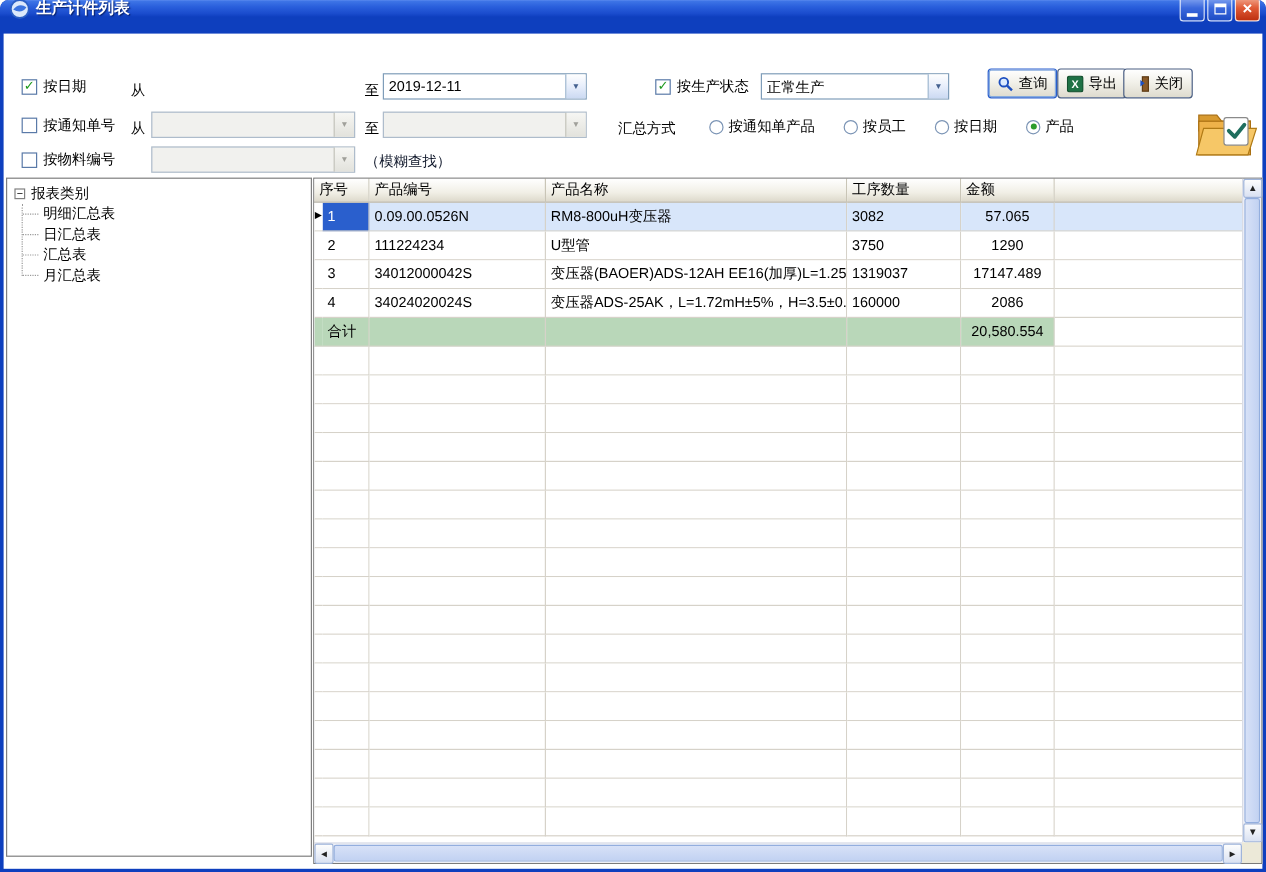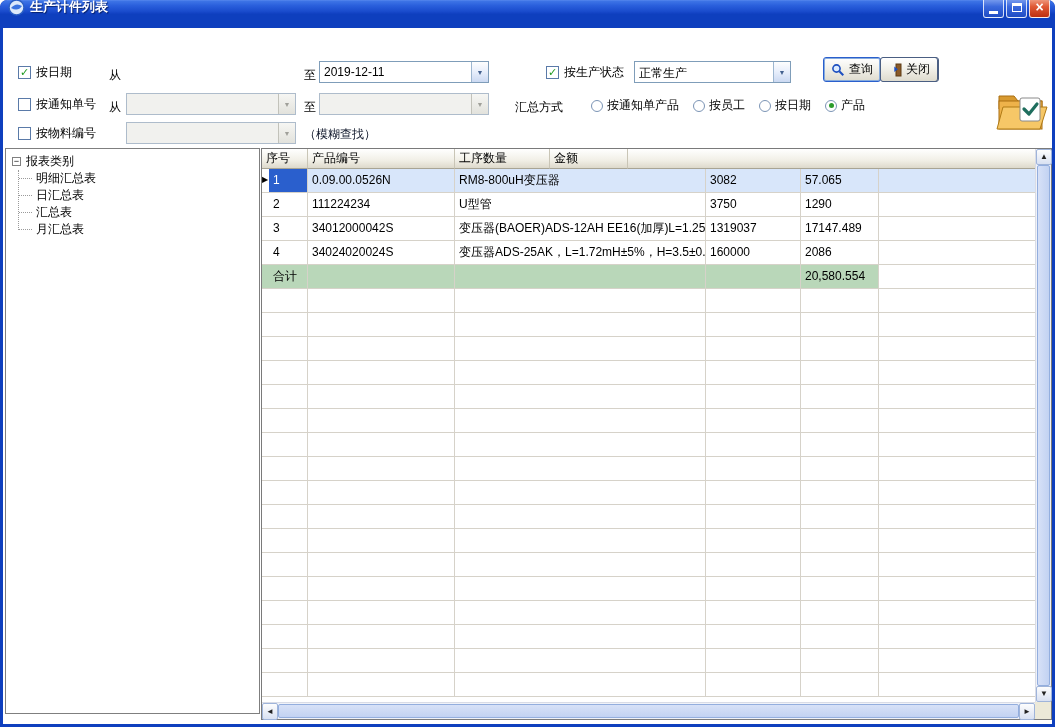--- a/index.html
+++ b/index.html
@@ -30,21 +30,21 @@
   .cb{position:absolute;display:flex;align-items:center;gap:5px;white-space:nowrap;}
   .cb .box{width:13px;height:13px;border:1px solid #5a7aa8;background:#fff;flex:none;
     display:flex;align-items:center;justify-content:center;font-size:11px;font-weight:bold;color:#1f9a1f;line-height:1;}
   .combo{position:absolute;height:22px;border:1px solid #7f9db9;background:#fff;display:flex;align-items:stretch;}
   .combo .val{flex:1;padding:3px 4px 0 4px;white-space:nowrap;overflow:hidden;}
   .combo .cbtn{width:17px;border-left:1px solid #9db6d0;background:linear-gradient(#fefefe,#e7eefb 50%,#cbd9f2);
     display:flex;align-items:center;justify-content:center;font-size:7px;color:#44618f;}
   .combo.disabled{background:#f1f1ee;border-color:#aebccb;}
   .combo.disabled .cbtn{background:linear-gradient(#f6f6f3,#e2e2dc);color:#a0a09a;border-left-color:#c2c2ba;}
   .hint{color:#0f172a;}
-  .radiogrp{position:absolute;display:flex;align-items:center;gap:14px;white-space:nowrap;}
+  .radiogrp{position:absolute;display:flex;align-items:center;gap:24px;white-space:nowrap;}
   .radio{display:flex;align-items:center;gap:4px;}
   .radio .circ{width:12px;height:12px;border:1px solid #7b94b5;border-radius:50%;background:#fff;
     display:flex;align-items:center;justify-content:center;flex:none;}
   .radio .dot{width:5px;height:5px;border-radius:50%;background:#2c9c2c;}
   .xpbtn{position:absolute;height:25px;border:1px solid #4a5e82;border-radius:3px;
     background:linear-gradient(#ffffff,#f2f1ea 45%,#dedbce);display:flex;align-items:center;justify-content:center;
     gap:4px;padding:0 7px;white-space:nowrap;}
   .xpbtn.default{box-shadow:inset 0 0 0 1px #86abdd;border-color:#2a5fcd;}
   .bicon{width:14px;height:14px;flex:none;}
   .folder-ic{position:absolute;}
@@ -64,21 +64,21 @@
     border-right:1px solid #c9c5b6;border-bottom:1px solid #aca violet;border-bottom:1px solid #a8a494;white-space:nowrap;overflow:hidden;}
   .tbody{position:absolute;left:0;top:20px;right:16px;bottom:17px;overflow:hidden;background:#fff;}
   .trow{display:flex;height:24px;position:relative;}
   .cell{height:24px;line-height:23px;padding:0 4px;border-right:1px solid #d6d2c9;border-bottom:1px solid #d6d2c9;
     white-space:nowrap;overflow:hidden;background:#fff;}
   .c-mark{width:7px;padding:0;border-right:none;font-size:8px;line-height:22px;color:#000;}
   .c-seq{width:39px;}
   .c-code{width:147px;}
   .c-name{width:251px;}
   .c-qty{width:95px;}
-  .c-amt{width:78px;}
+  .c-amt{width:78px;text-align:center;}
   .c-fill{flex:1;border-right:none;}
   .cw-seqh{width:46px;}
   .cw-codeh{width:147px;}
   .cw-nameh{width:251px;}
   .cw-qtyh{width:95px;}
   .cw-amth{width:78px;}
   .cw-fillh{flex:1;border-right:none;}
   .trow.selected .c-code,.trow.selected .c-name,.trow.selected .c-qty,.trow.selected .c-amt,.trow.selected .c-fill{background:#d8e6fa;}
   .trow.selected .c-seq{background:#2a5fcd;color:#fff;}
   .trow.total .c-mark,.trow.total .c-seq,.trow.total .c-code,.trow.total .c-name,.trow.total .c-qty,.trow.total .c-amt{background:#b9d7b9;}
@@ -149,21 +149,21 @@
       </svg>
       <span>查询</span>
     </div>
     <div class="xpbtn" style="left:878px;top:29px;">
       <svg class="bicon" viewBox="0 0 14 14">
         <rect x="0.5" y="0.5" width="13" height="13" rx="2" fill="#1f7145" stroke="#14502f"></rect>
         <text x="7" y="10.5" font-size="9" font-weight="bold" fill="#fff" text-anchor="middle">X</text>
       </svg>
       <span>导出</span>
     </div>
-    <div class="xpbtn" style="left:877px;top:29px;">
+    <div class="xpbtn" style="left:933px;top:29px;">
       <svg class="bicon" viewBox="0 0 14 14">
         <rect x="8" y="1" width="5" height="12" fill="#8a5a28" stroke="#5d3b15"></rect>
         <path d="M1 7 h6 v-3 l4 3 -4 3 v-3z" fill="#1d4fc0" transform="translate(0,0) scale(0.9)"></path>
       </svg>
       <span>关闭</span>
     </div>
 
     <div class="cb" style="left:15px;top:68px;">
       <span class="box"></span>
       <span>按通知单号</span>
@@ -239,20 +239,21 @@
       <div class="tree-item">
         <span class="stub"></span>
         <span>月汇总表</span>
       </div>
     </div>
 
     <div class="grid-panel">
       <div class="thead">
         <div class="th cw-seqh">序号</div>
         <div class="th cw-codeh">产品编号</div>
+        <div class="th cw-nameh">产品名称</div>
         <div class="th cw-qtyh">工序数量</div>
         <div class="th cw-amth">金额</div>
         <div class="th cw-fillh"></div>
       </div>
 
       <div class="tbody">
         <div class="trow selected">
           <div class="cell c-mark">▶</div>
           <div class="cell c-seq">1</div>
           <div class="cell c-code">0.09.00.0526N</div>

